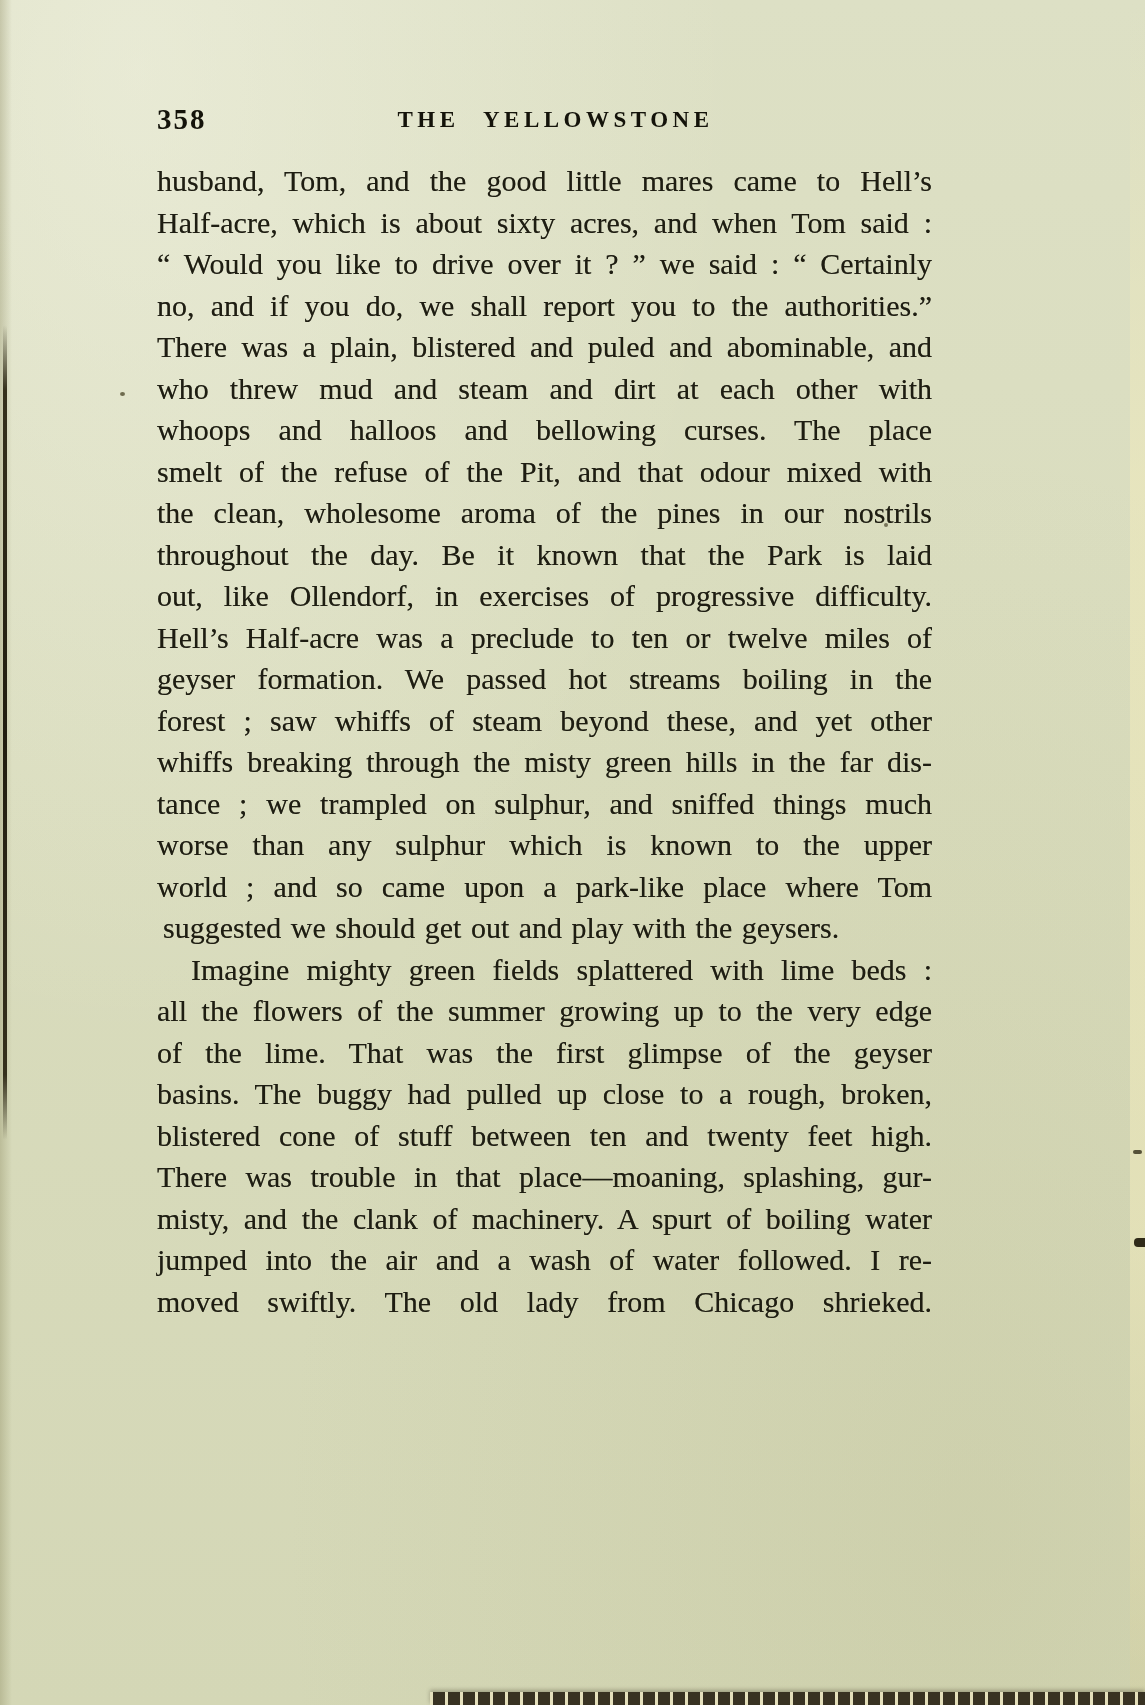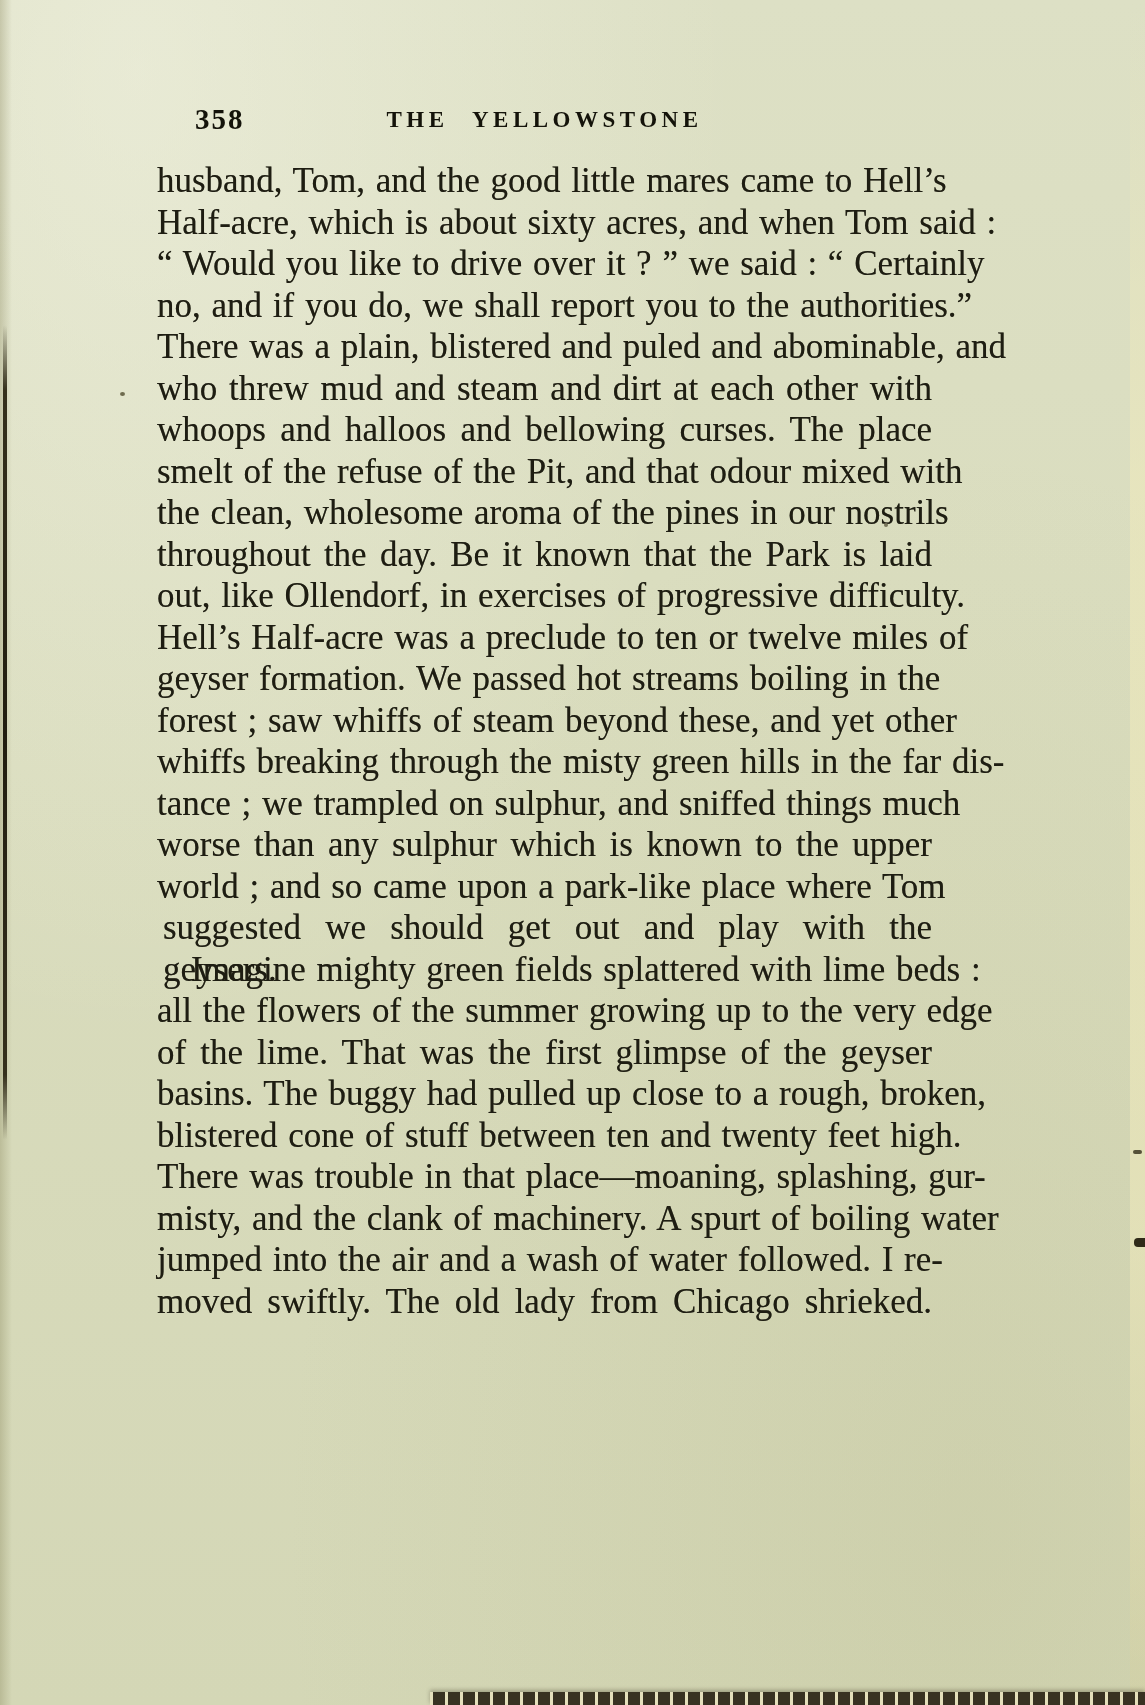--- a/index.html
+++ b/index.html
@@ -17,44 +17,43 @@
   }
 
   
   .page-number {
     position: absolute;
     left: 157px; top: 103px;
     font-size: 29px;
     font-weight: bold;
     letter-spacing: 2px;
     color: #14130a;
-    margin-left: 38px;
   }
   .running-head {
     position: absolute;
-    left: 157px; top: 107px;
+    left: 168px; top: 107px;
     width: 775px;
     text-align: center;
     font-size: 23px;
     font-weight: bold;
     letter-spacing: 4.5px;
     word-spacing: 14px;
     color: #14130a;
   }
 
   
   .body-text {
     position: absolute;
     left: 157px; top: 160px;
     width: 775px;
   }
   .line {
     height: 41.5px;
     line-height: 41.5px;
-    font-size: 35px;
+    font-size: 30px;
     word-spacing: 2px;
     text-align: justify;
     text-align-last: justify;
     white-space: nowrap;
     text-shadow: 0 0 0.6px rgba(30,29,18,0.55);
   }
   .line.left { text-align-last: left; white-space: normal; margin-left: 6px; }
   .line.indent { text-indent: 34px; }
 
   

